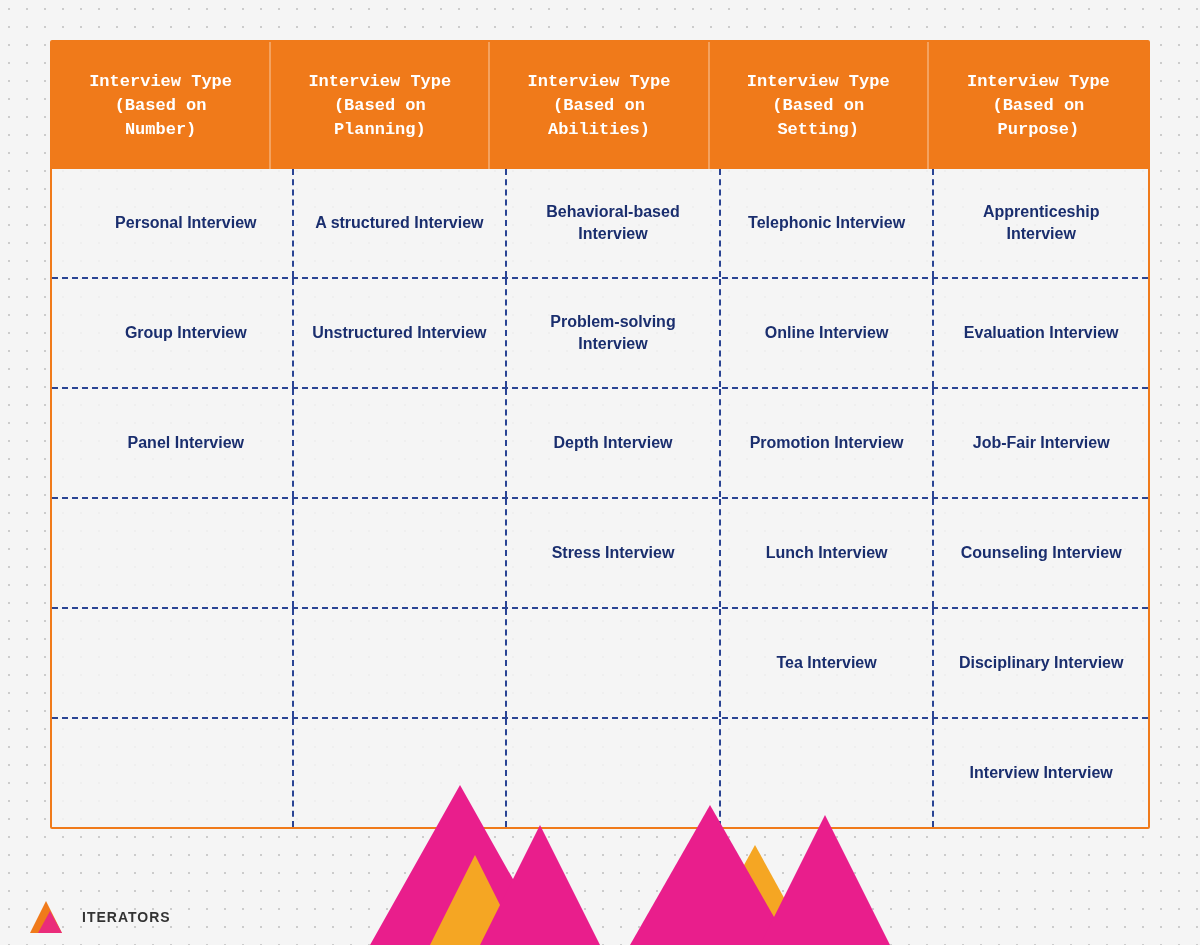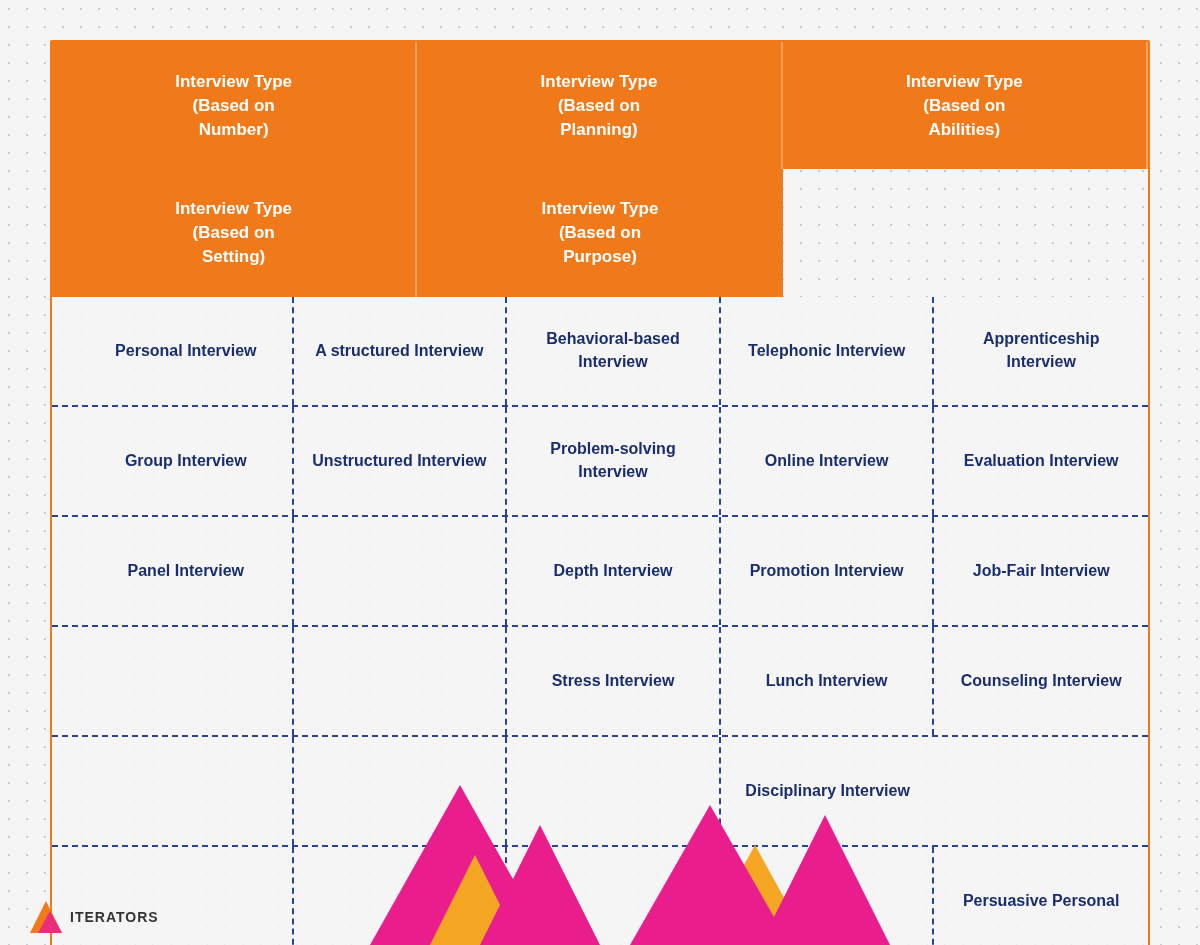--- a/index.html
+++ b/index.html
@@ -30,21 +30,22 @@
     }
 
     .table-wrapper {
       border: 2px solid #f07a1a;
       border-radius: 2px;
       overflow: hidden;
     }
 
     .header-row {
       display: grid;
-      grid-template-columns: repeat(3, 1fr);
+      grid-template-columns: repeat(5, 1fr);
+      font-family: Liberation Mono, monospace;
     }
 
     .header-cell {
       background-color: #f07a1a;
       color: white;
       font-weight: bold;
       font-size: 17px;
       text-align: center;
       padding: 28px 16px;
       border-right: 2px solid rgba(255,255,255,0.3);
@@ -165,21 +166,21 @@
       border-bottom: 130px solid #e91e8c;
     }
 
     
     .branding {
       position: absolute;
       bottom: 12px;
       left: 30px;
       display: flex;
       align-items: center;
-      gap: 8px;
+      gap: 20px;
       z-index: 10;
     }
 
     .brand-logo {
       width: 32px;
       height: 32px;
     }
 
     .brand-name {
       font-size: 14px;
@@ -228,28 +229,29 @@
           <div class="data-cell empty"></div>
           <div class="data-cell empty"></div>
           <div class="data-cell">Stress Interview</div>
           <div class="data-cell">Lunch Interview</div>
           <div class="data-cell">Counseling Interview</div>
         </div>
         <div class="data-row">
           <div class="data-cell empty"></div>
           <div class="data-cell empty"></div>
           <div class="data-cell empty"></div>
+          <div class="data-cell">Tea Interview</div>
           <div class="data-cell">Disciplinary Interview</div>
         </div>
         <div class="data-row">
           <div class="data-cell empty"></div>
           <div class="data-cell empty"></div>
           <div class="data-cell empty"></div>
           <div class="data-cell empty"></div>
-          <div class="data-cell">Persuasive Personal</div>
+          <div class="data-cell">Interview Interview</div>
         </div>
       </div>
   </div>
 </div>
 
 <div class="bottom-decoration">
   <div class="triangle-pink-large"></div>
   <div class="triangle-yellow"></div>
   <div class="triangle-pink-medium"></div>
   <div class="triangle-yellow2"></div>

